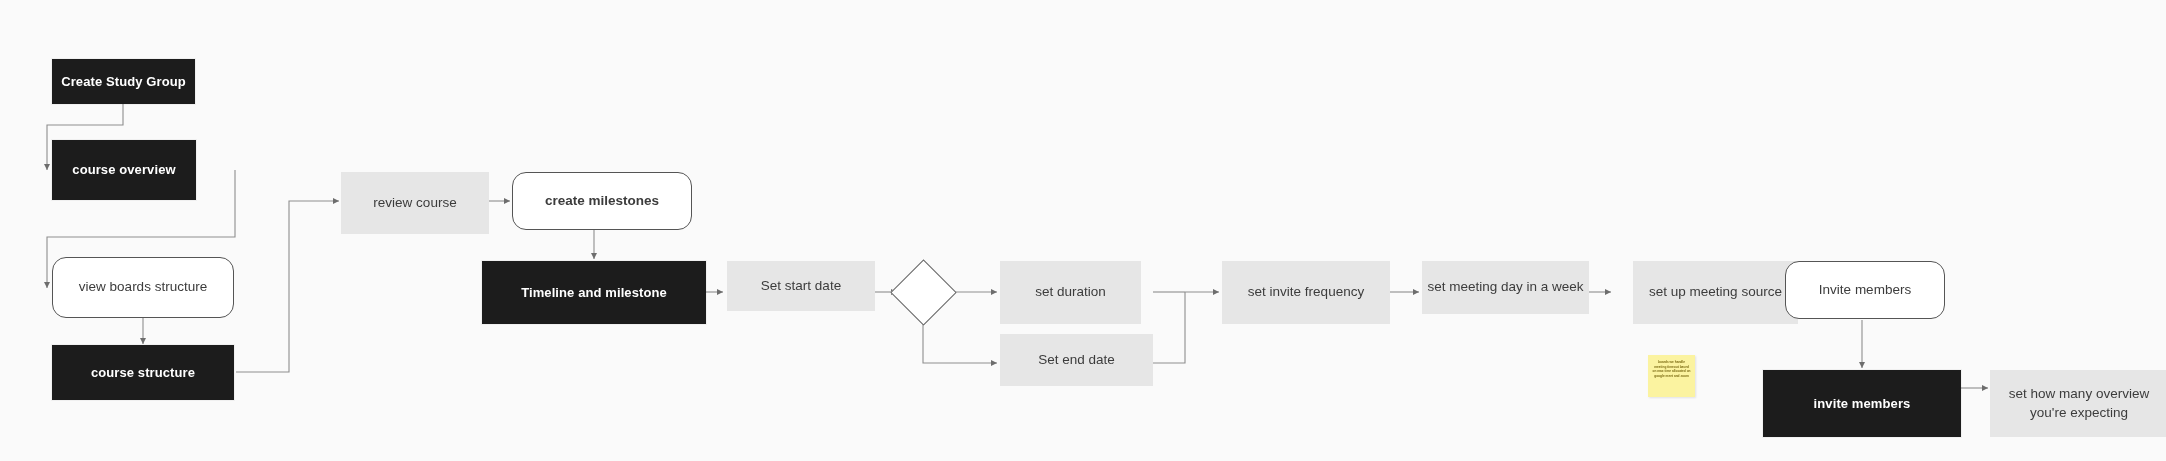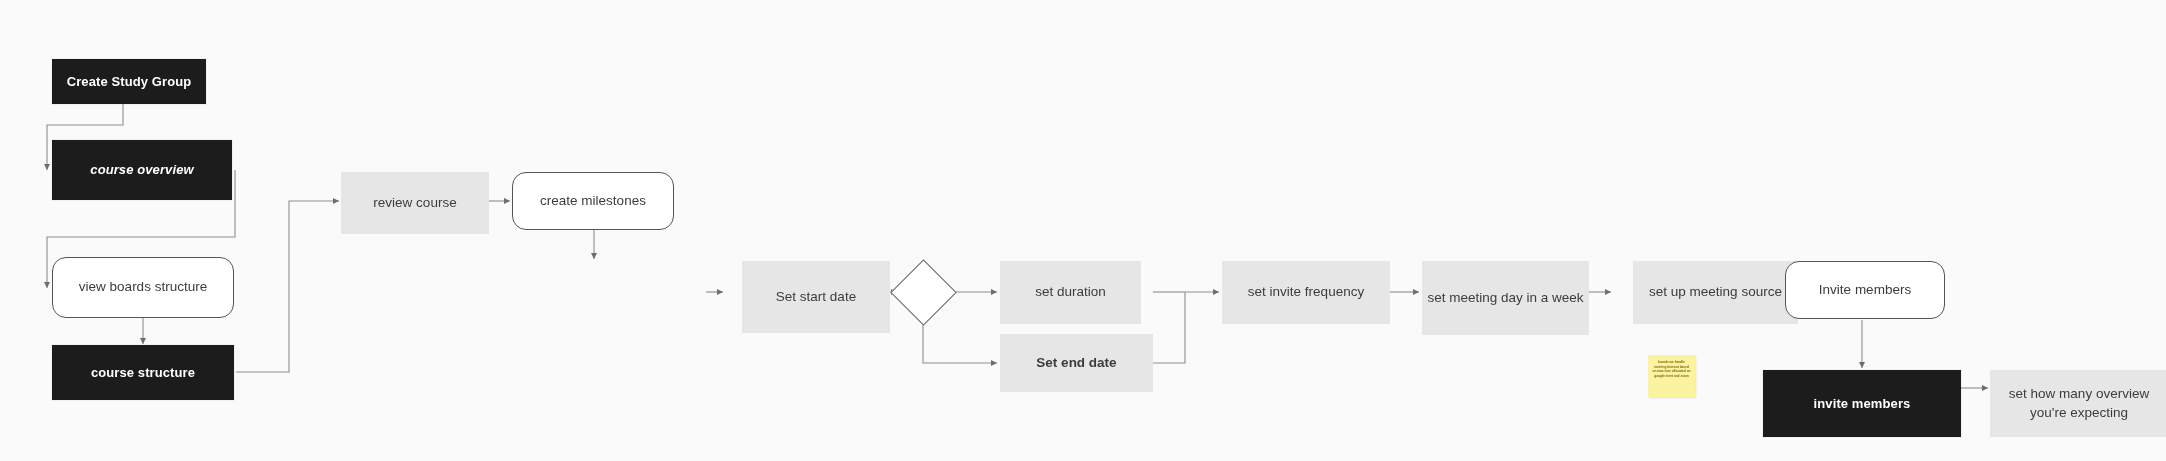--- a/index.html
+++ b/index.html
@@ -113,66 +113,69 @@
 
     <path class="edge" d="M1589,292 L1611,292" marker-end="url(#ah)"></path>
 
     <path class="edge" d="M1759,292 L1784,292" marker-end="url(#ah)"></path>
 
     <path class="edge" d="M1862,320 L1862,368" marker-end="url(#ah)"></path>
 
     <path class="edge" d="M1961,388 L1988,388" marker-end="url(#ah)"></path>
   </svg>
 
-  <div class="node n-dark" style="left:52px;top:59px;width:154px;height:45px;">
+  <div class="node n-dark" style="left:52px;top:59px;width:143px;height:45px;">
     <span>Create Study Group</span>
   </div>
 
-  <div class="node n-dark" style="left:52px;top:140px;width:180px;height:60px;font-style:italic;">
+  <div class="node n-dark" style="left:52px;top:140px;width:144px;height:60px;">
     <span>course overview</span>
   </div>
 
   <div class="node n-round" style="left:52px;top:257px;width:182px;height:61px;">
     <span>view boards structure</span>
   </div>
 
   <div class="node n-dark" style="left:52px;top:345px;width:182px;height:55px;">
     <span>course structure</span>
   </div>
 
   <div class="node n-gray" style="left:341px;top:172px;width:148px;height:62px;">
     <span>review course</span>
   </div>
 
-  <div class="node n-round" style="left:512px;top:172px;width:162px;height:58px;">
+  <div class="node n-round" style="left:512px;top:172px;width:180px;height:58px;font-weight:bold;">
     <span>create milestones</span>
   </div>
 
+  <div class="node n-dark" style="left:482px;top:261px;width:224px;height:63px;">
+    <span>Timeline and milestone</span>
+  </div>
 
-  <div class="node n-gray" style="left:742px;top:261px;width:148px;height:72px;">
+  <div class="node n-gray" style="left:727px;top:261px;width:148px;height:50px;">
     <span>Set start date</span>
   </div>
 
   <div class="node n-diamond" style="left:900px;top:269px;width:47px;height:47px;">
     <div class="dshape"></div>
   </div>
 
   <div class="node n-gray" style="left:1000px;top:261px;width:141px;height:63px;">
     <span>set duration</span>
   </div>
 
-  <div class="node n-gray" style="left:1000px;top:334px;width:153px;height:58px;font-weight:bold;">
+  <div class="node n-gray" style="left:1000px;top:334px;width:153px;height:52px;">
     <span>Set end date</span>
   </div>
 
   <div class="node n-gray" style="left:1222px;top:261px;width:168px;height:63px;">
     <span>set invite frequency</span>
   </div>
 
-  <div class="node n-gray" style="left:1422px;top:261px;width:167px;height:74px;">
+  <div class="node n-gray" style="left:1422px;top:261px;width:167px;height:53px;">
     <span>set meeting day in a week</span>
   </div>
 
   <div class="node n-gray" style="left:1614px;top:261px;width:165px;height:63px;margin-left:19px;">
     <span>set up meeting source</span>
   </div>
 
   <div class="node n-round" style="left:1785px;top:261px;width:160px;height:58px;">
     <span>Invite members</span>
   </div>

